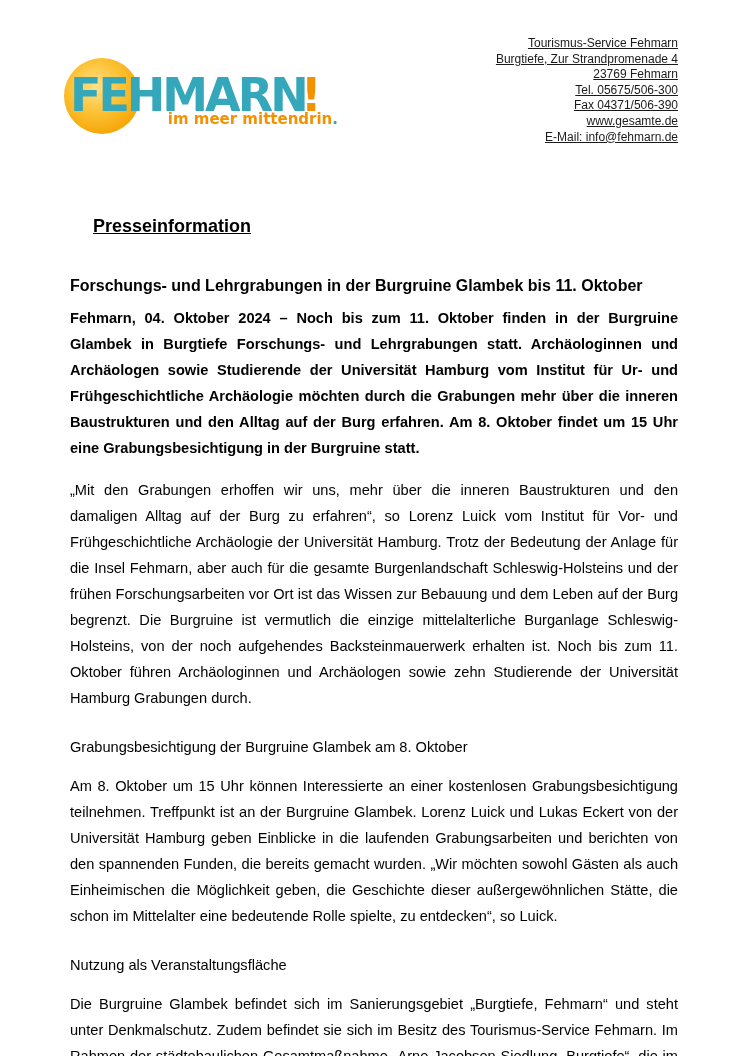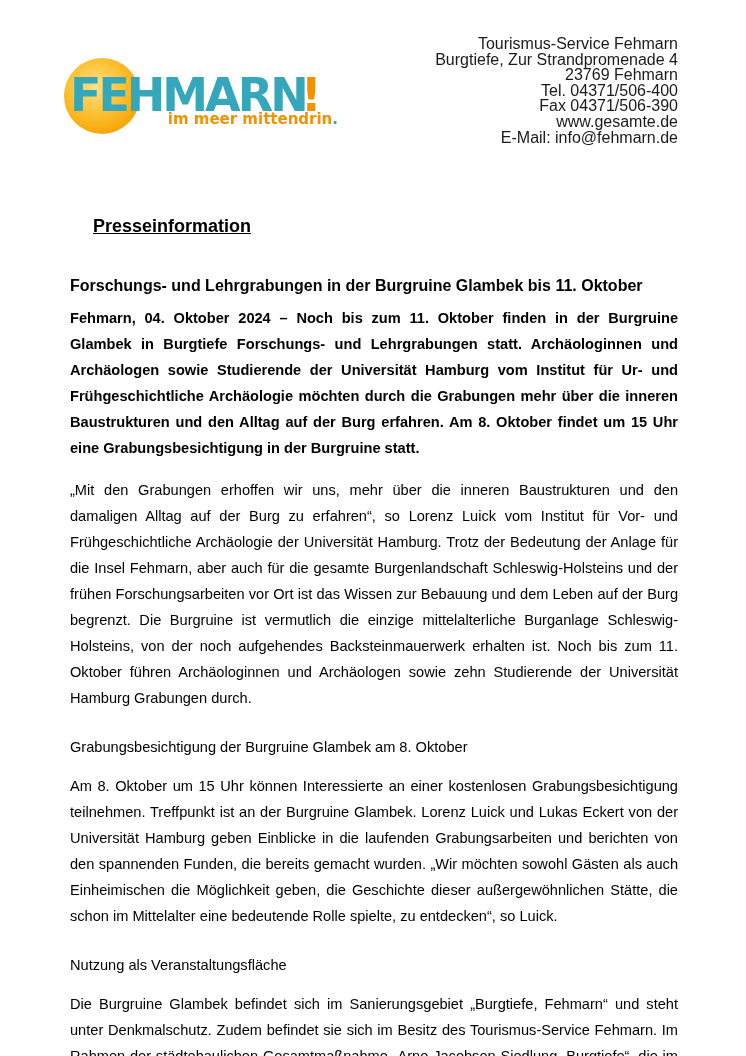--- a/index.html
+++ b/index.html
@@ -65,24 +65,25 @@
     font-size: 15px;
     color: #f39200;
     white-space: nowrap;
   }
   .logo-tagline .tagline-dot {
     color: #35a7ba;
   }
 
   .contact-block {
     text-align: right;
-    font-size: 16px;
+    font-size: 12px;
     line-height: 15.6px;
     color: #1a1a1a;
     padding-top: 2px;
+    text-decoration: underline;
   }
 
   
   .content {
     padding: 0 68px 0 70px;
   }
   .kicker {
     margin-top: 64px;
     font-size: 18px;
     font-weight: bold;
@@ -124,21 +125,21 @@
     <div class="logo">
       <div class="logo-sun"></div>
       <div class="logo-word"><span>FEHMARN</span><span class="logo-excl">!</span></div>
       <div class="logo-tagline"><span>im meer mittendrin</span><span class="tagline-dot">.</span></div>
     </div>
 
     <div class="contact-block">
       <div>Tourismus-Service Fehmarn</div>
       <div>Burgtiefe, Zur Strandpromenade 4</div>
       <div>23769 Fehmarn</div>
-      <div>Tel. 04371/506-400</div>
+      <div>Tel. 05675/506-300</div>
       <div>Fax 04371/506-390</div>
       <div>www.gesamte.de</div>
       <div>E-Mail: info@fehmarn.de</div>
     </div>
   </header>
 
   <main class="content">
     <p class="kicker">Presseinformation</p>
 
     <h1 class="doc-title">Forschungs- und Lehrgrabungen in der Burgruine Glambek bis 11. Oktober</h1>

